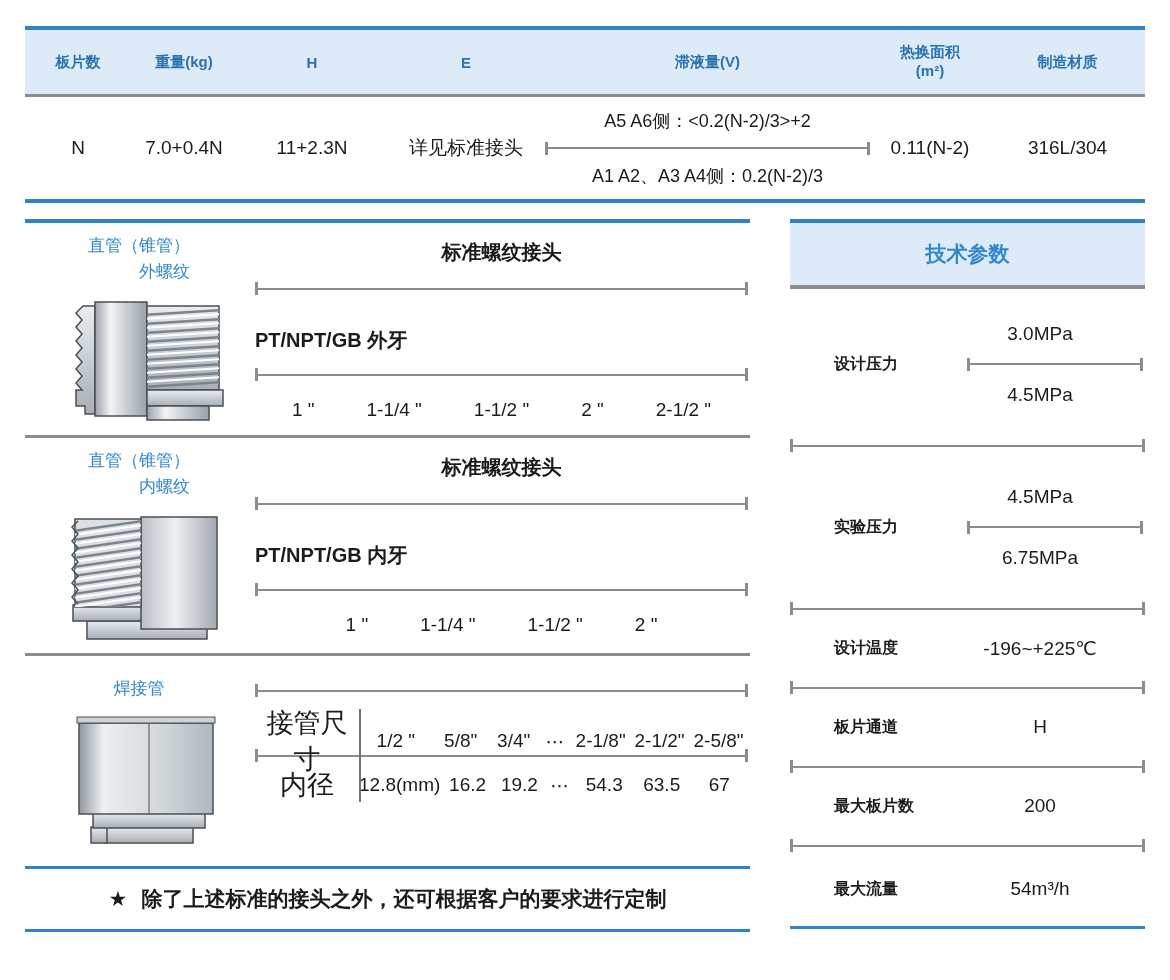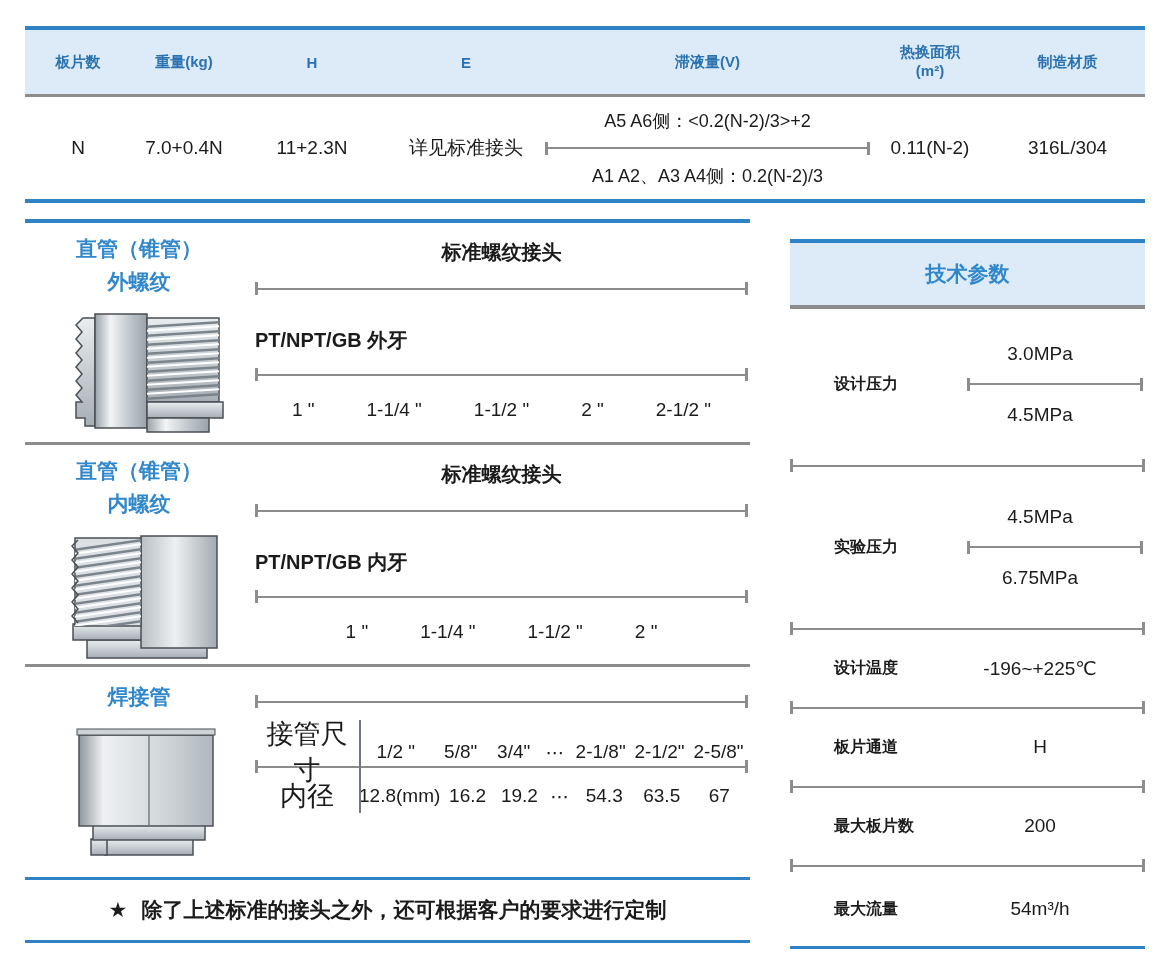--- a/index.html
+++ b/index.html
@@ -32,29 +32,29 @@
   .c6 .two-line{line-height:1.25;}
   .holdup{display:flex;flex-direction:column;gap:9px;font-size:18px;}
   .holdup .bracket{width:100%;}
 
   .bracket{height:13px;border-left:3px solid var(--gray);border-right:3px solid var(--gray);
     background:linear-gradient(var(--gray),var(--gray)) center/100% 2px no-repeat;}
 
   
   .main{display:flex;gap:40px;margin-top:16px;}
   .left-col{width:725px;}
-  .right-col{width:355px;display:flex;flex-direction:column;margin-top:20px;}
+  .right-col{width:355px;display:flex;flex-direction:column;}
 
   .section{display:flex;}
   .s1{min-height:212px;}
   .s2{min-height:215px;}
   .s3{min-height:200px;}
   .sec-left{width:228px;display:flex;flex-direction:column;align-items:center;}
-  .sec-title{color:var(--titleblue);font-size:21px;font-weight:700;text-align:center;line-height:1.55;margin-top:10px;}
-  .sec-title.single{margin-top:14px;}
+  .sec-title{color:var(--titleblue);font-size:17px;font-weight:400;text-align:right;line-height:1.55;margin-top:10px;}
+  .sec-title.single{margin-top:20px;}
   .pipe{margin-top:8px;}
   .sec-right{flex:1;display:flex;flex-direction:column;padding:16px 2px 0 2px;}
   .sec-h{font-size:20px;font-weight:700;text-align:center;}
   .sec-right .b1{margin-top:16px;}
   .sec-sub{margin-top:32px;font-size:20px;font-weight:600;text-align:left;}
   .sec-right .b2{margin-top:14px;}
   .sizes{margin-top:18px;display:flex;justify-content:center;gap:52px;font-size:19px;}
 
   
   .s3 .sec-right{padding-top:12px;}

